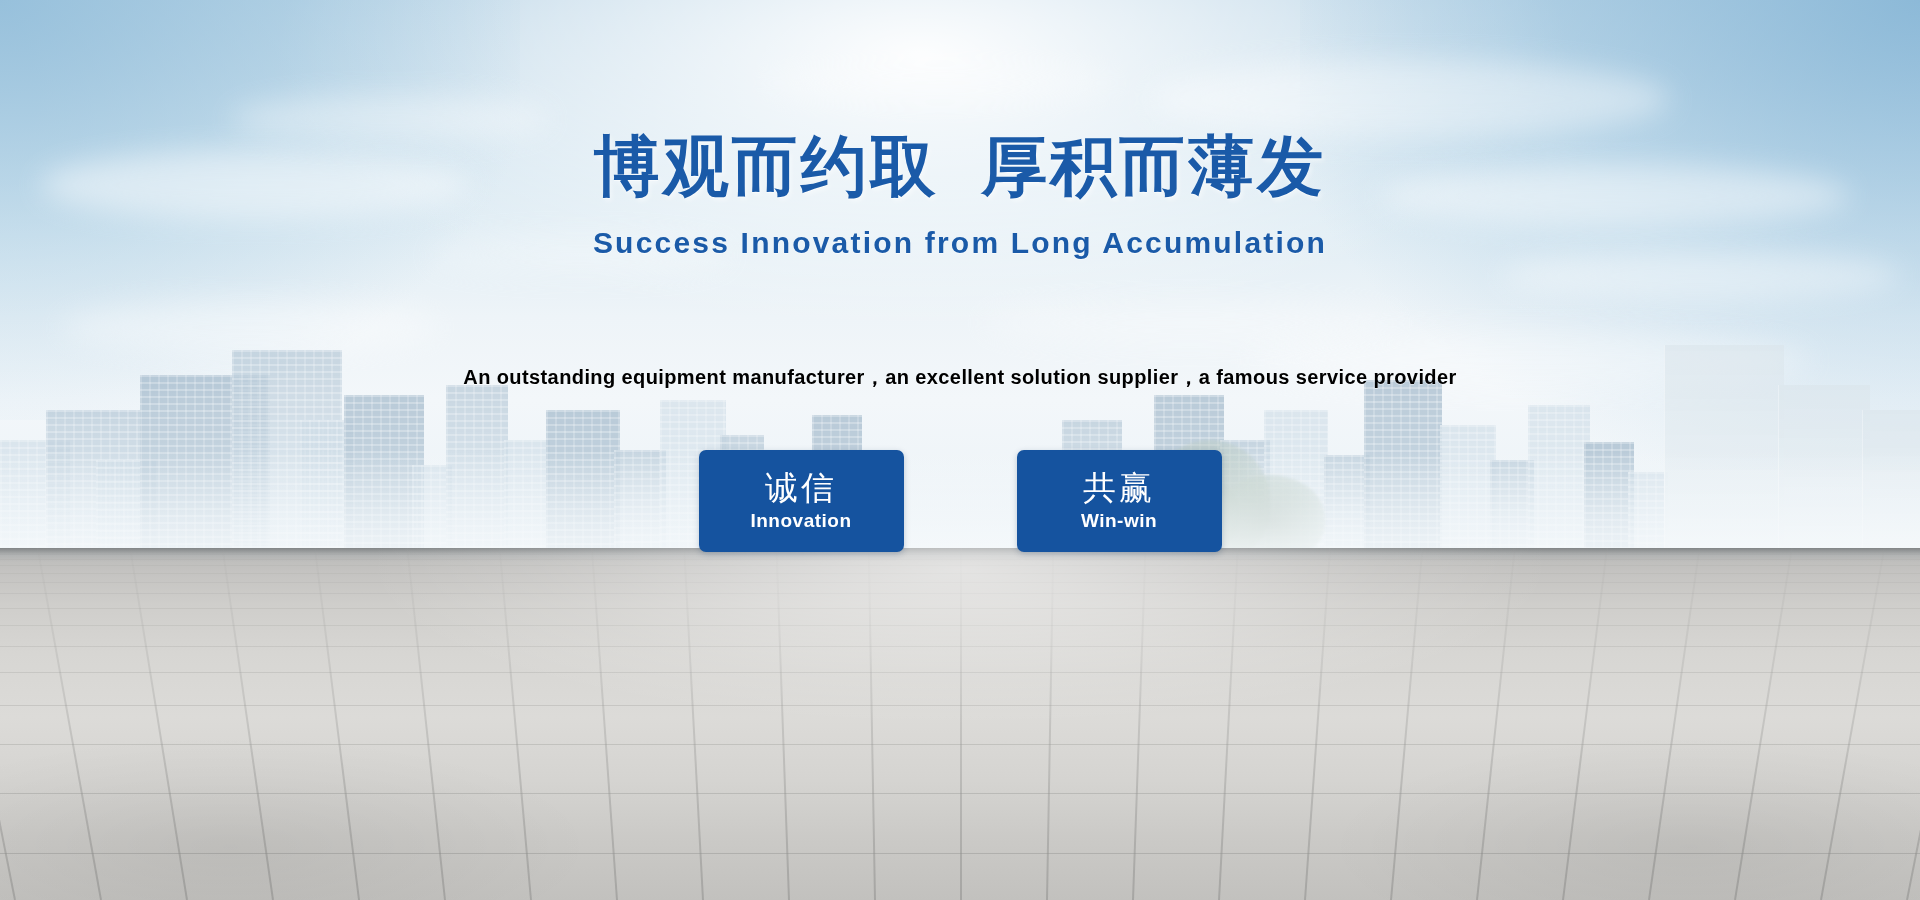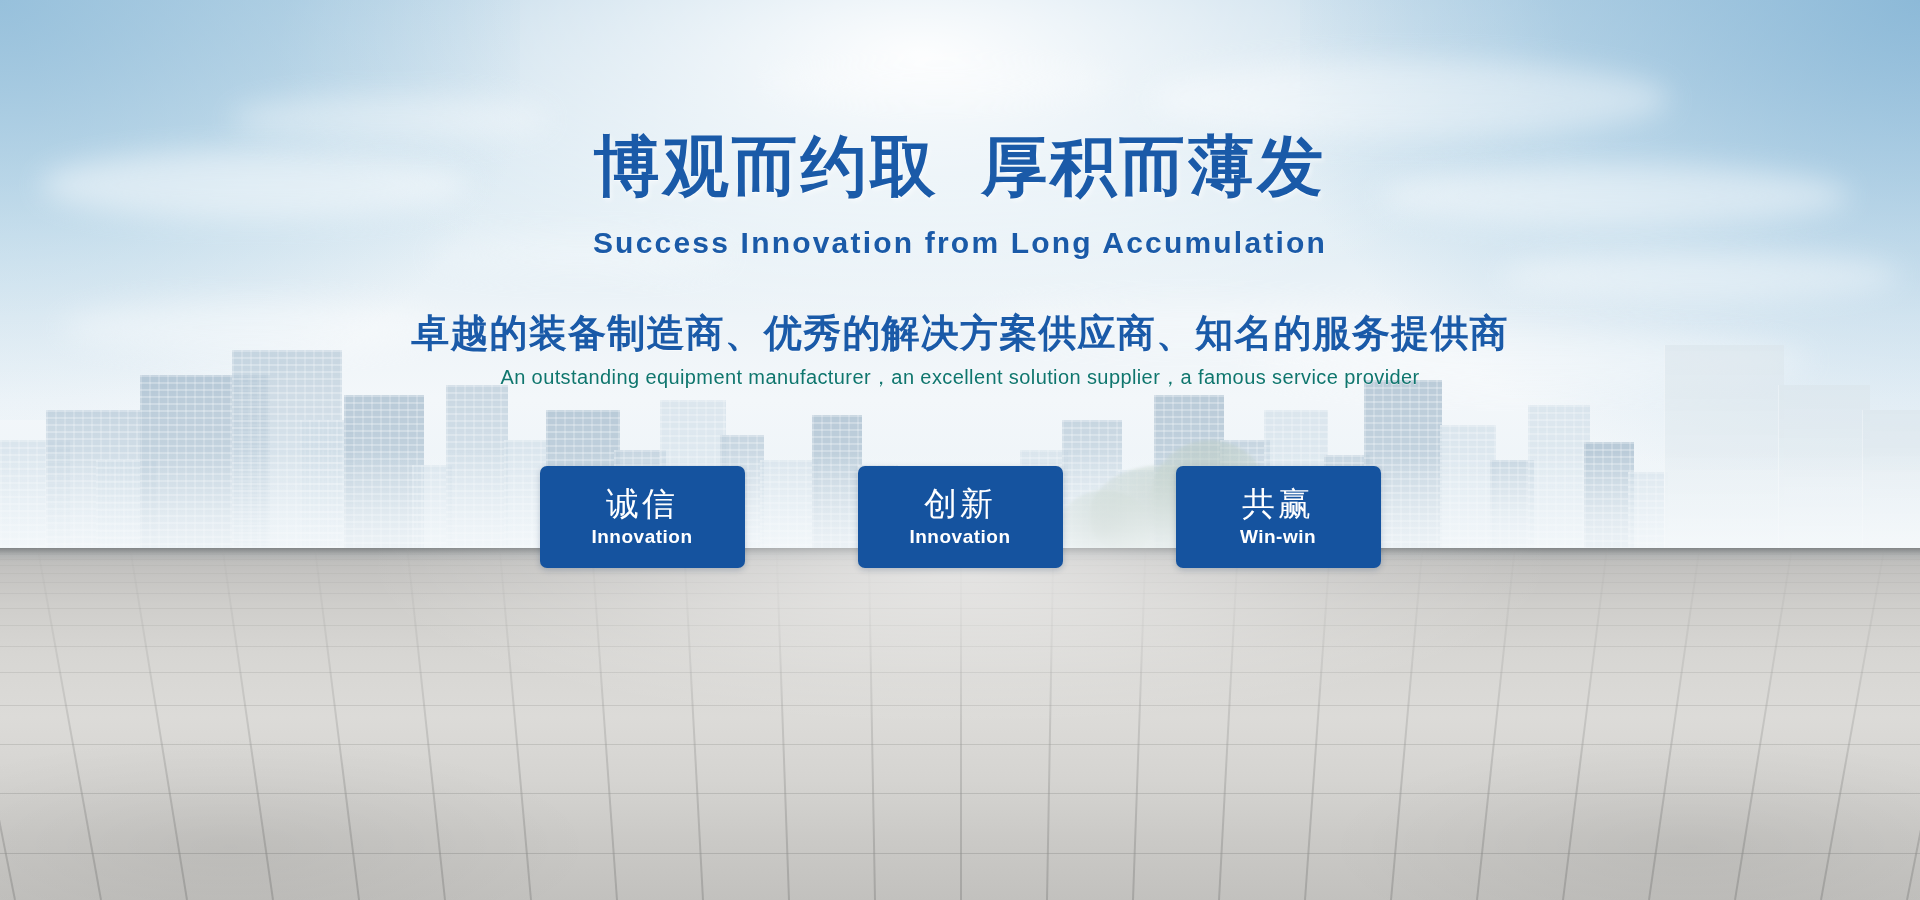--- a/index.html
+++ b/index.html
@@ -144,39 +144,38 @@
     text-shadow:0 1px 0 rgba(255,255,255,0.5);
   }
   .sub-cn{
     position:absolute; left:0; top:308px; width:1920px;
     font-size:38px; font-weight:bold; letter-spacing:1.2px;
     color:#1a5aa8;
     text-shadow:0 1px 0 rgba(255,255,255,0.5);
   }
   .sub-en{
     position:absolute; left:0; top:364px; width:1920px;
-    font-size:20px; font-weight:normal; letter-spacing:0.4px;
-    color:#0f766e;
+    font-size:20px; font-weight:bold; letter-spacing:0.4px;
+    color:#000000;
     text-shadow:0 1px 0 rgba(255,255,255,0.45);
   }
 
   
   .values{
     position:absolute; left:0; top:450px; width:1920px;
     display:flex; justify-content:center; align-items:flex-start;
     gap:113px;
   }
   .value-box{
     width:205px; height:102px;
     background:#15539f;
     border-radius:7px;
     display:flex; flex-direction:column; align-items:center; justify-content:center;
     box-shadow:0 2px 6px rgba(10,40,80,0.22);
     cursor:pointer;
-    margin-top:16px;
   }
   .value-cn{
     color:#ffffff; font-size:33px; font-weight:normal;
     line-height:1.12; letter-spacing:3px;
   }
   .value-en{
     color:#ffffff; font-size:19px; font-weight:bold;
     line-height:1.25; letter-spacing:0.5px; margin-top:2px;
   }
 </style>
@@ -281,30 +280,25 @@
         <div class="pave-v" style="left: 1734px; transform: rotate(9.18deg);"></div>
         <div class="pave-v" style="left: 1820px; transform: rotate(10.2deg);"></div>
         <div class="pave-v" style="left: 1906px; transform: rotate(11.22deg);"></div>
       </div>
     <div class="ground-sheen"></div>
   </div>
 
   <div class="content">
     <div class="headline-cn">博观而约取  厚积而薄发</div>
     <div class="headline-en">Success Innovation from Long Accumulation</div>
-    <div class="sub-cn">卓越的装备制造商、优秀的解决方案供应商、知名的服务提供商</div>
     <div class="sub-en">An outstanding equipment manufacturer，an excellent  solution supplier，a famous  service provider</div>
 
     <div class="values">
       <div class="value-box">
         <span class="value-cn">诚信</span>
-        <span class="value-en">Innovation</span>
-      </div>
-      <div class="value-box">
-        <span class="value-cn">创新</span>
         <span class="value-en">Innovation</span>
       </div>
       <div class="value-box">
         <span class="value-cn">共赢</span>
         <span class="value-en">Win-win</span>
       </div>
     </div>
   </div>
 
 </div>

